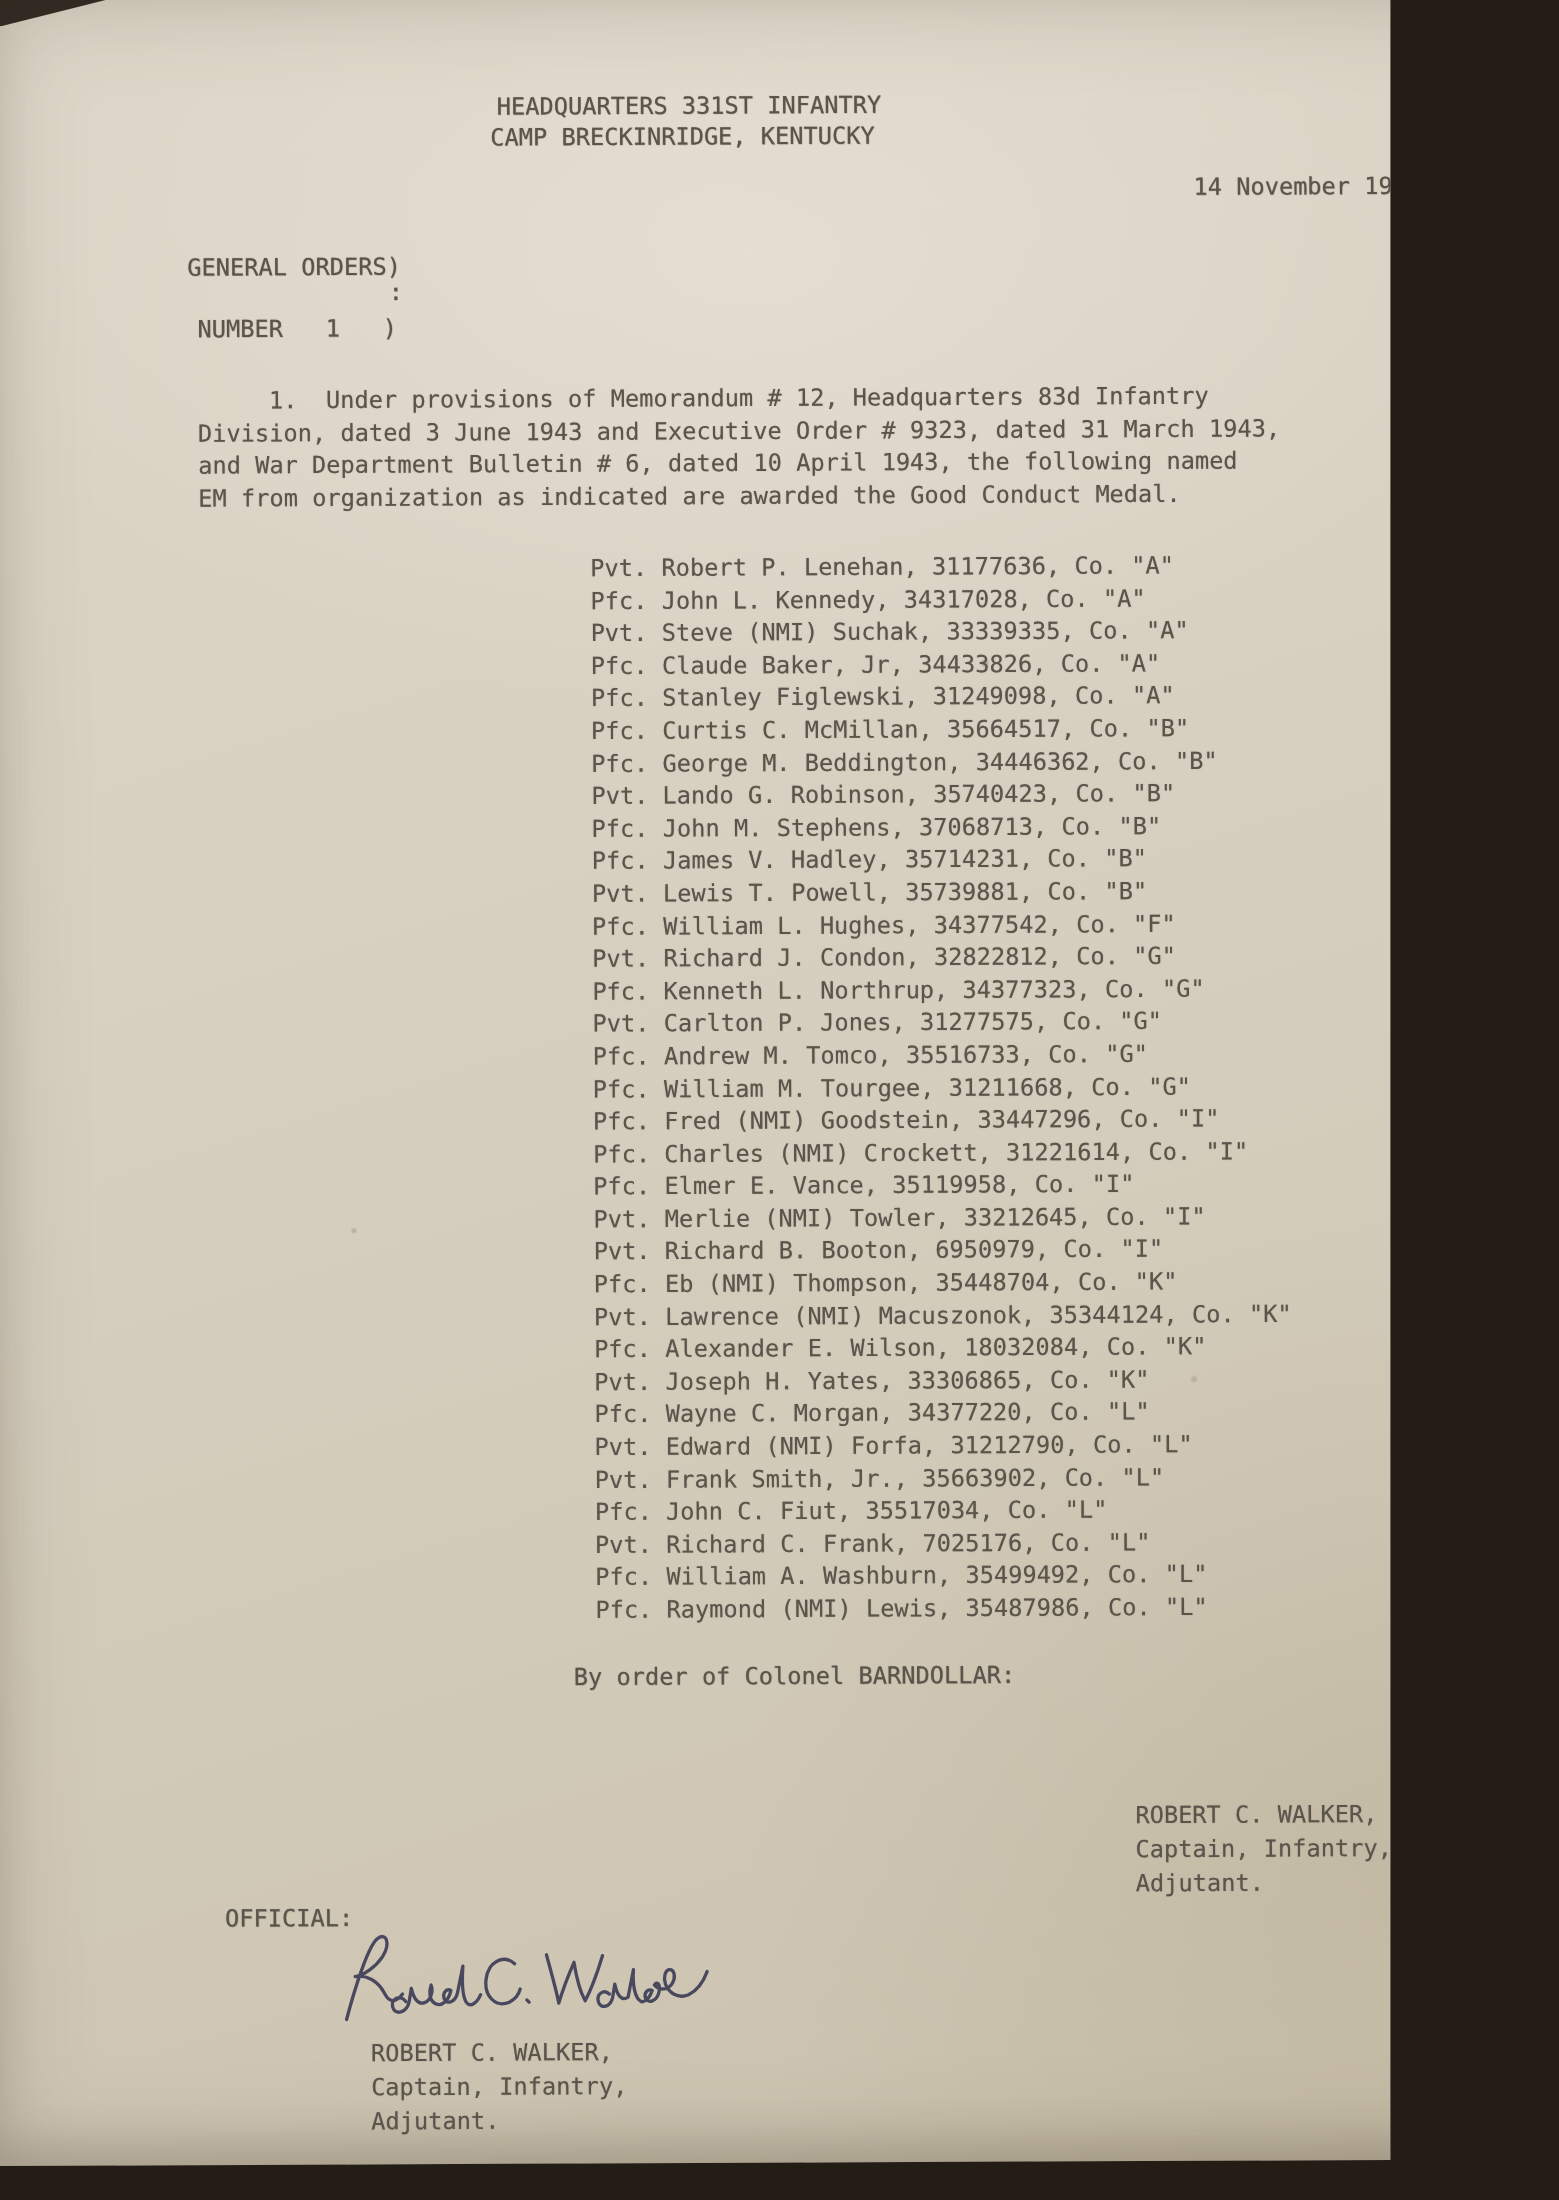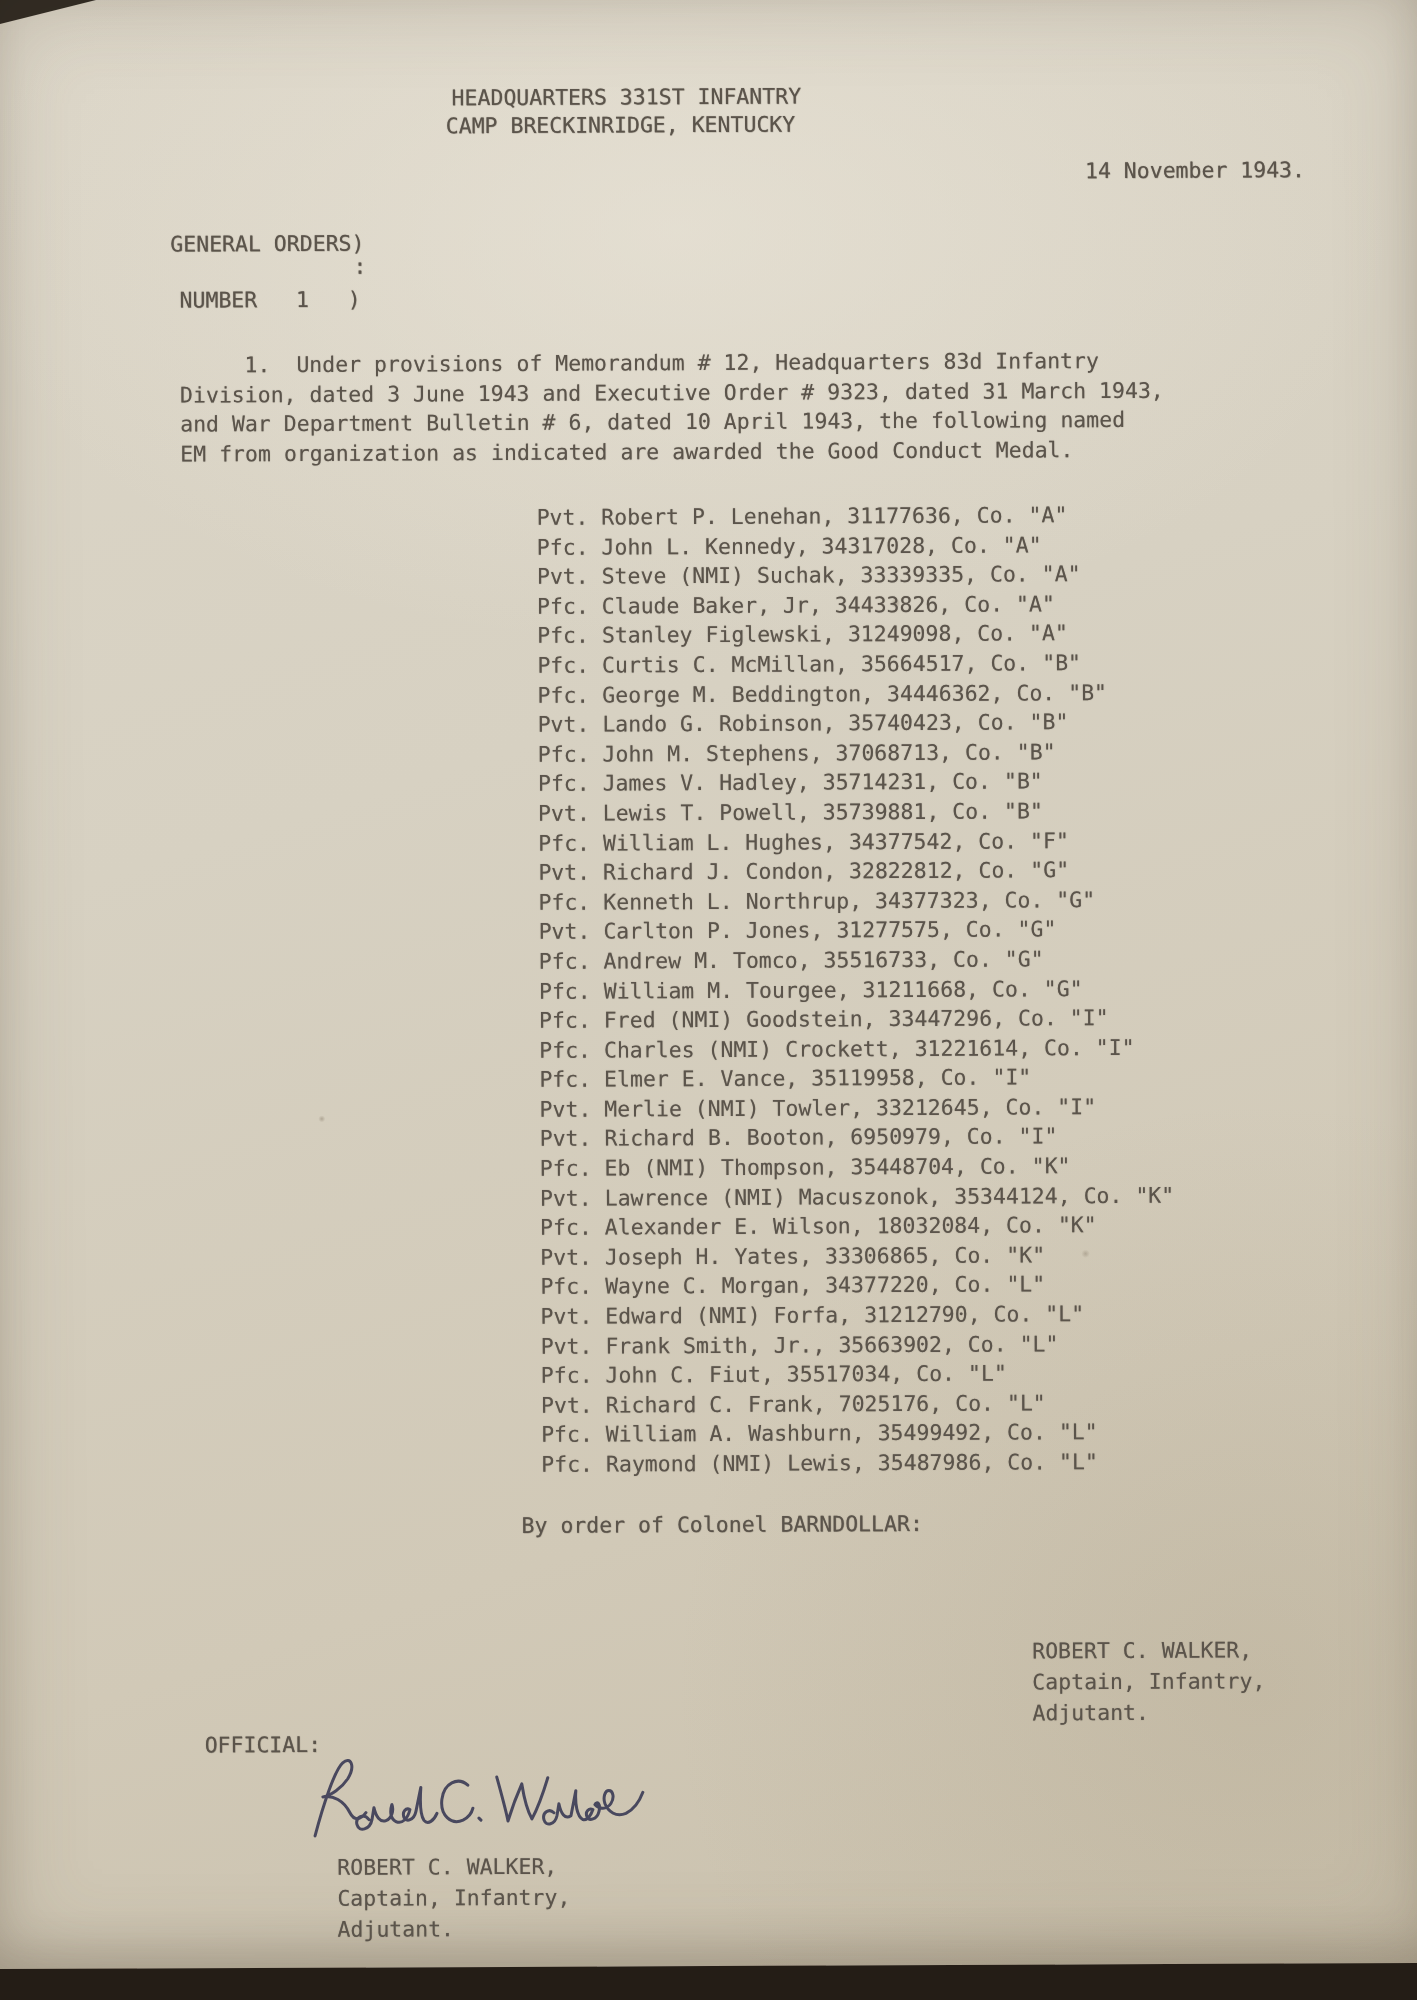--- a/index.html
+++ b/index.html
@@ -1,16 +1,16 @@
 <!DOCTYPE html>
 <html><head>
 <meta charset="utf-8">
 <style>
   html,body{margin:0;padding:0;background:#241d16;}
-  .scene{position:relative;width:1417px;height:2000px;overflow:hidden;background:#241d16;}
+  .scene{position:relative;width:1264px;height:2000px;overflow:hidden;background:#241d16;}
   .paper{
     position:absolute;left:-10px;top:-8px;width:1440px;height:1974px;
     transform:rotate(-0.25deg);
     background:
       radial-gradient(1200px 700px at 48% 12%, rgba(236,231,219,0.55), rgba(236,231,219,0) 60%),
       radial-gradient(900px 900px at 88% 86%, rgba(160,146,118,0.22), rgba(160,146,118,0) 65%),
       radial-gradient(7px 7px at 63% 31%, rgba(120,106,88,0.5), rgba(120,106,88,0) 70%),
       radial-gradient(5px 5px at 23% 57%, rgba(120,106,88,0.4), rgba(120,106,88,0) 70%),
       radial-gradient(6px 6px at 76% 64%, rgba(120,106,88,0.35), rgba(120,106,88,0) 70%),
       linear-gradient(163deg,#dcd6c8 0%,#d7d1c2 38%,#d1c9b7 72%,#c9c0ac 100%);

